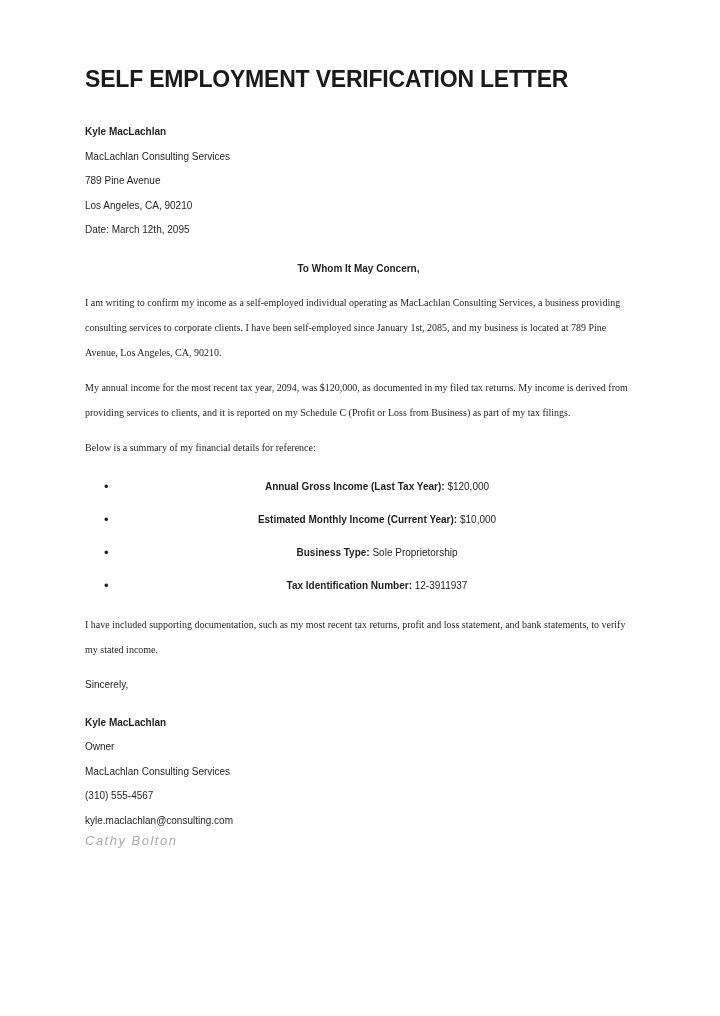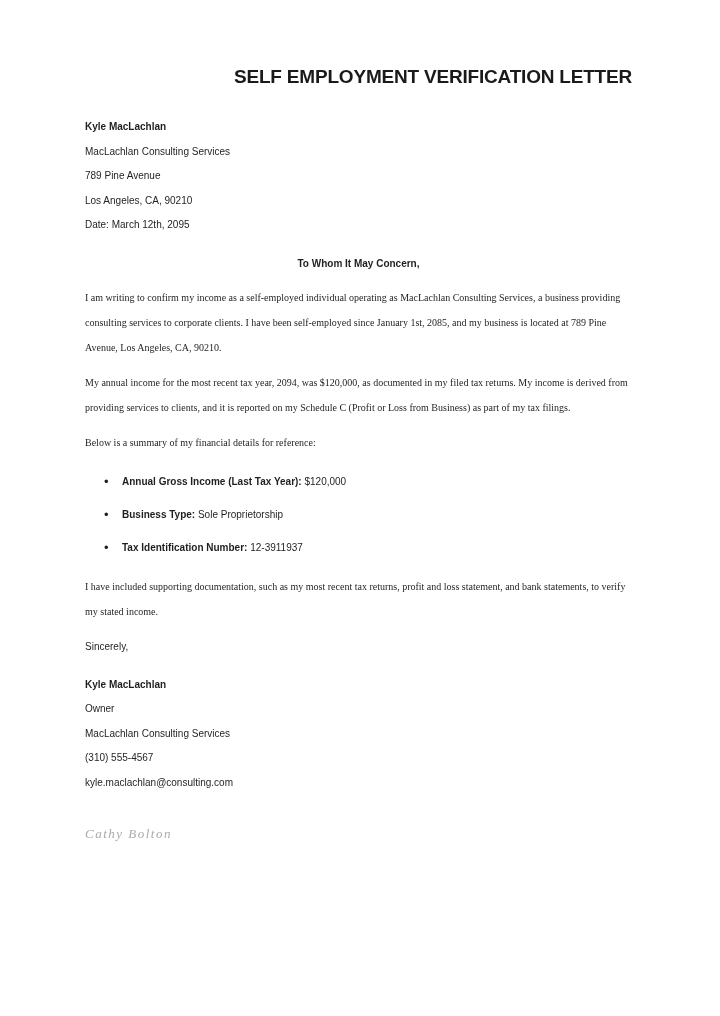--- a/index.html
+++ b/index.html
@@ -15,23 +15,23 @@
     color: #1f1f1f;
   }
   .page {
     box-sizing: border-box;
     width: 720px;
     height: 1016px;
     padding: 66px 88px 0 85px;
     background: #ffffff;
   }
   .doc-title {
-    font-size: 19px;
+    font-size: 23px;
     font-weight: bold;
-    text-align: right;
+    text-align: left;
     letter-spacing: -0.2px;
     margin: 0 0 27px 0;
     color: #1a1a1a;
   }
   .body-text {
     font-size: 10px;
   }
   .address-block p,
   .signature-block p {
     margin: 0;
@@ -55,39 +55,39 @@
   ul.details-list {
     list-style: none;
     margin: 14px 0 14px 0;
     padding: 0;
   }
   ul.details-list li {
     position: relative;
     padding-left: 37px;
     line-height: 25px;
     margin-bottom: 8px;
+    text-align: center;
   }
   ul.details-list li::before {
     content: "\2022";
     position: absolute;
     left: 19px;
     top: 0;
     font-size: 13px;
     color: #1f1f1f;
   }
   .valediction {
     margin: 0 0 14px 0;
     line-height: 25px;
   }
   .signature-block {
     margin: 0;
   }
   .handwritten-signature {
-    margin-top: 31px;
-    font-family: Liberation Serif, serif;
+    font-family: Liberation Sans, sans-serif;
     font-style: italic;
     font-size: 13px;
     letter-spacing: 1.5px;
     color: #aaaaaa;
   }
 </style>
 </head>
 <body>
 
 <div class="page">
@@ -109,20 +109,24 @@
   <p class="para body-text">My annual income for the most recent tax year, 2094, was $120,000, as documented in my filed tax returns. My income is derived from providing services to clients, and it is reported on my Schedule C (Profit or Loss from Business) as part of my tax filings.</p>
 
   <p class="para body-text">Below is a summary of my financial details for reference:</p>
 
   <ul class="details-list body-text">
     <li>
       <span class="bold">Annual Gross Income (Last Tax Year):</span>
       <span>$120,000</span>
     </li>
     <li>
+      <span class="bold">Estimated Monthly Income (Current Year):</span>
+      <span>$10,000</span>
+    </li>
+    <li>
       <span class="bold">Business Type:</span>
       <span>Sole Proprietorship</span>
     </li>
     <li>
       <span class="bold">Tax Identification Number:</span>
       <span>12-3911937</span>
     </li>
   </ul>
 
   <p class="para body-text">I have included supporting documentation, such as my most recent tax returns, profit and loss statement, and bank statements, to verify my stated income.</p>

